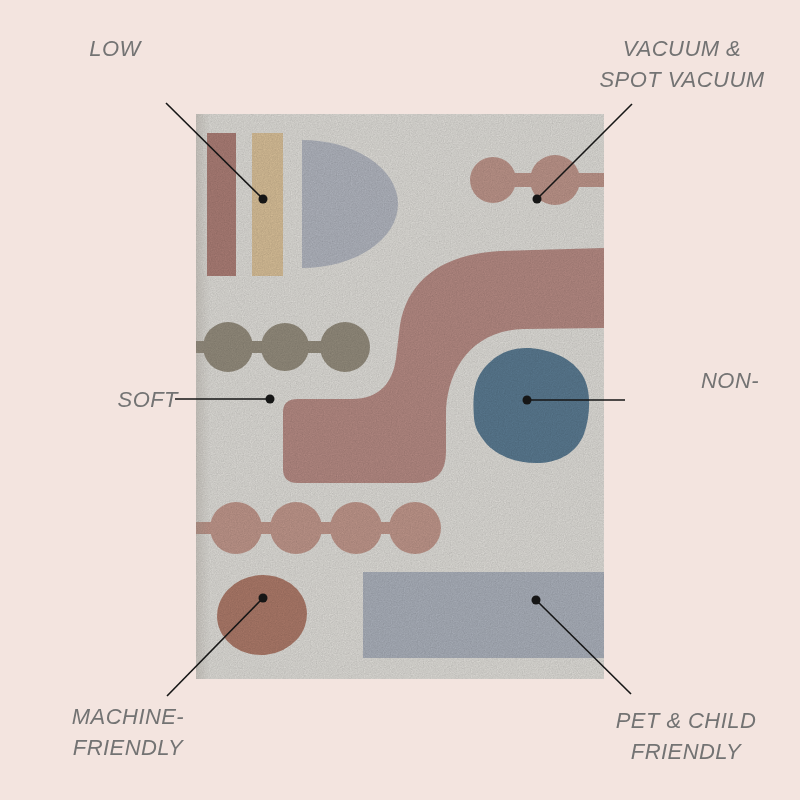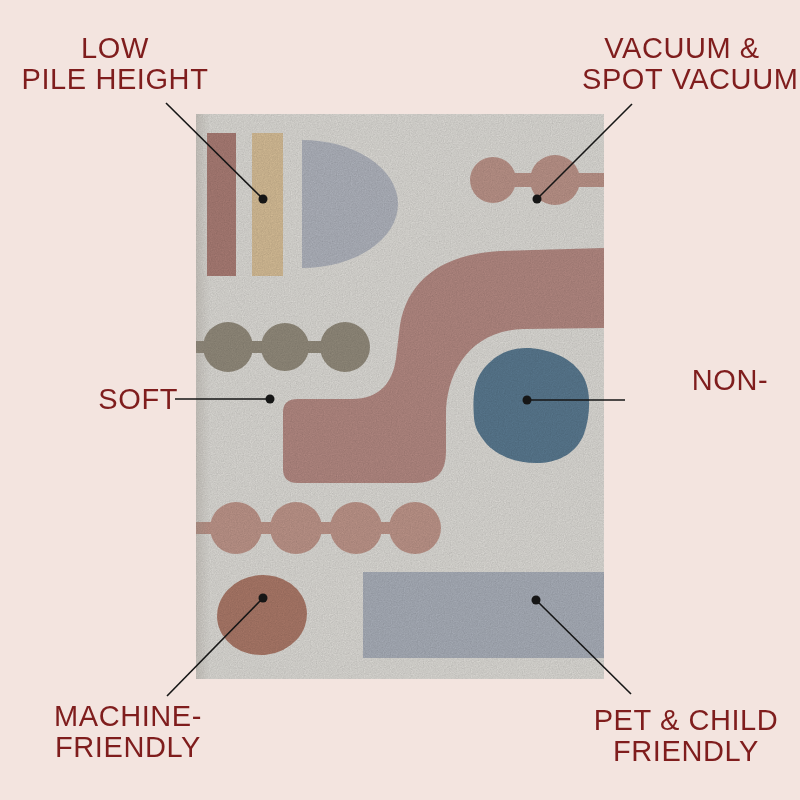--- a/index.html
+++ b/index.html
@@ -8,26 +8,27 @@
     width:800px;height:800px;
     background:#f3e4df;
     overflow:hidden;
     font-family:"Liberation Sans", sans-serif;
   }
   svg{position:absolute;left:0;top:0;}
   .callout{
     position:absolute;
     width:200px;
     text-align:center;
-    font-size:29px;
+    font-size:22px;
     font-weight:500;
     letter-spacing:.02em;
     line-height:31px;
-    color:#7f1d1d;
+    color:#737373;
     white-space:nowrap;
+    font-style:italic;
   }
   .callout .line:empty{display:none;}
   .c-low{left:15px;top:33px;}
   .c-vacuum{left:582px;top:33px;text-align:center;}
   .c-soft{left:38px;top:384px;width:140px;text-align:right;}
   .c-non{left:630px;top:365px;}
   .c-machine{left:28px;top:701px;}
   .c-pet{left:586px;top:705px;}
 </style>
 </head>
@@ -116,21 +117,20 @@
       <circle cx="537" cy="199" r="4.5"></circle>
       <circle cx="270" cy="399" r="4.5"></circle>
       <circle cx="527" cy="400" r="4.5"></circle>
       <circle cx="263" cy="598" r="4.5"></circle>
       <circle cx="536" cy="600" r="4.5"></circle>
     </g>
   </svg>
 
   <div class="callout c-low">
     <div class="line">LOW</div>
-    <div class="line">PILE HEIGHT</div>
   </div>
 
   <div class="callout c-vacuum">
     <div class="line">VACUUM &amp;</div>
     <div class="line">SPOT VACUUM</div>
   </div>
 
   <div class="callout c-soft">
     <div class="line">SOFT</div>
 

